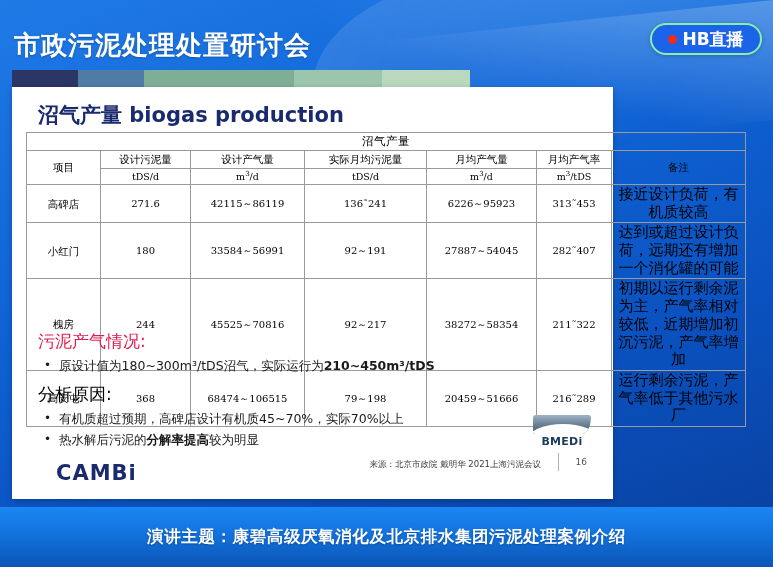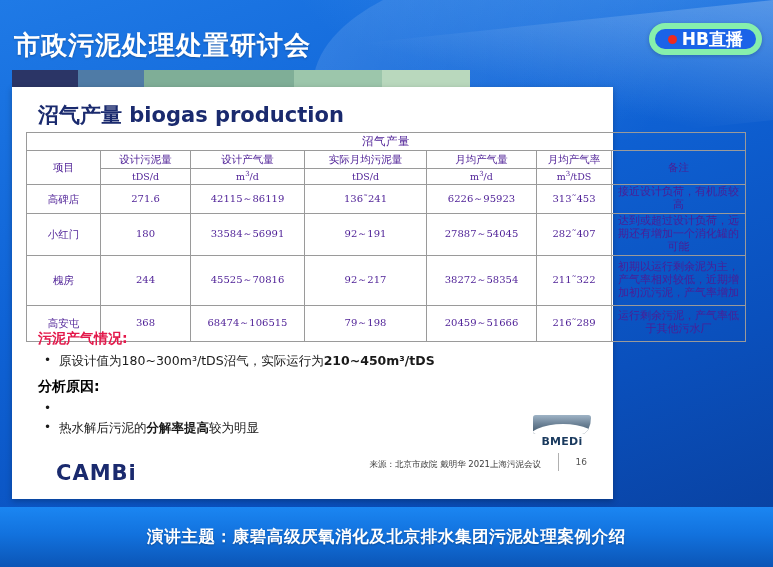--- a/index.html
+++ b/index.html
@@ -34,21 +34,21 @@
   .deck-title{
     position:absolute;left:14px;top:28px;
     font-size:26px;font-weight:bold;color:#ffffff;letter-spacing:1px;
     font-family:"DejaVu Sans","Liberation Sans",sans-serif;
     text-shadow:0 1px 2px rgba(0,0,0,.25);
     white-space:nowrap;
   }
   .live-badge{
     position:absolute;right:11px;top:23px;
     height:32px;min-width:112px;box-sizing:border-box;
-    border:6px solid #86efac;border-radius:18px;
+    border:2px solid #86efac;border-radius:18px;
     background:#1b63e8;
     display:flex;align-items:center;justify-content:center;gap:5px;
     padding:0 13px;
     box-shadow:0 1px 4px rgba(0,0,0,.2);
   }
   .live-dot{width:9px;height:9px;border-radius:50%;background:#ef2a1f;display:block;}
   .live-text{color:#ffffff;font-size:17px;font-weight:bold;white-space:nowrap;
     font-family:"DejaVu Sans","Liberation Sans",sans-serif;}
 
   
@@ -66,42 +66,42 @@
     font-size:21px;font-weight:bold;color:#1a2a6e;
     font-family:"DejaVu Sans","Liberation Sans",sans-serif;
     white-space:nowrap;
   }
 
   
   table.biogas{
     position:absolute;left:14px;top:45px;width:719px;
     border-collapse:collapse;
     font-family:"DejaVu Serif","Liberation Serif",serif;
-    color:#4c1d95;
+    color:#000000;
     table-layout:fixed;
   }
   table.biogas td,table.biogas th{
     border:1px solid #9a9a9a;
     text-align:center;vertical-align:middle;
     font-weight:normal;
     padding:1px 2px;
     line-height:1.18;
   }
   .tbl-caption{font-size:11.5px;height:15px;font-weight:bold;letter-spacing:.5px;}
   .hdr-name{font-size:10.5px;height:15px;}
   .hdr-unit{font-size:9.5px;height:13px;}
   .cell{font-size:10px;height:16px;}
   .cell-name{font-size:10.5px;}
-  .remark{font-size:11px;font-weight:bold;line-height:1.3;padding:2px 3px;text-align:center;}
+  .remark{font-size:15px;font-weight:bold;line-height:1.3;padding:2px 3px;text-align:center;}
   .sup{font-size:7px;vertical-align:super;}
 
   
   .notes{position:absolute;left:26px;top:243px;width:520px;}
   .sec-head{
-    color:#e3194b;font-weight:bold;font-size:14px;margin:0 0 5px 0;
+    color:#e3194b;font-weight:normal;font-size:17px;margin:0 0 5px 0;
     font-family:"DejaVu Sans","Liberation Sans",sans-serif;
   }
   .sec-head.second{margin-top:9px;}
   .bullet{
     display:flex;align-items:flex-start;gap:8px;
     margin:0 0 4px 6px;color:#1a1a1a;font-size:12.5px;
     font-family:"DejaVu Sans","Liberation Sans",sans-serif;
   }
   .bullet .dot{font-size:12px;line-height:1.25;color:#1a1a1a;}
   .bullet .txt{line-height:1.3;}
@@ -253,20 +253,21 @@
 
     <div class="notes" id="notes">
         <div class="sec-head" style="color: rgb(227, 25, 75);">污泥产气情况:</div>
         <div class="bullet">
           <span class="dot">•</span>
           <span class="txt">原设计值为180~300m³/tDS沼气，实际运行为<b>210~450m³/tDS</b></span>
         </div>
         <div class="sec-head second" style="color: #000000;">分析原因:</div>
         <div class="bullet">
           <span class="dot">•</span>
+          <span class="txt">有机质超过预期，高碑店设计有机质45~70%，实际70%以上</span>
         </div>
         <div class="bullet">
           <span class="dot">•</span>
           <span class="txt">热水解后污泥的<b>分解率提高</b>较为明显</span>
         </div>
       </div>
 
     <div class="cambi">CAMBi</div>
 
     <div class="bmedi">

